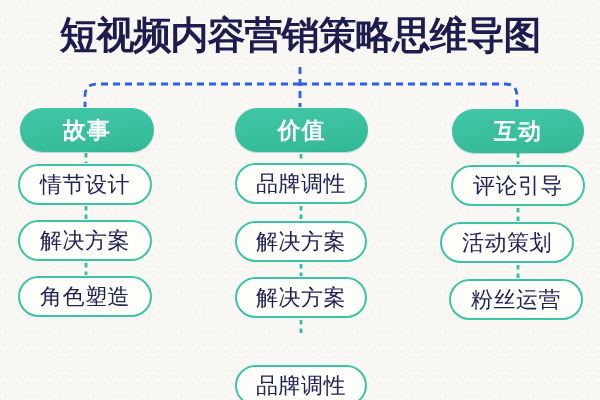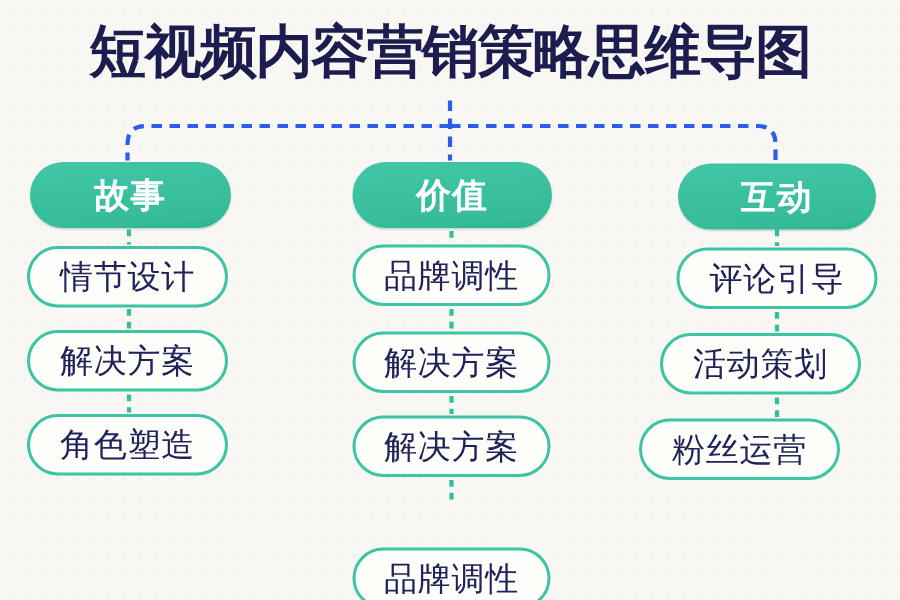--- a/index.html
+++ b/index.html
@@ -61,15 +61,15 @@
   <div class="item" style="left:18px;top:220px;width:134px;">解决方案</div>
   <div class="item" style="left:18px;top:276px;width:134px;">角色塑造</div>
 
   <div class="item" style="left:235px;top:163px;width:132px;">品牌调性</div>
   <div class="item" style="left:235px;top:221px;width:132px;">解决方案</div>
   <div class="item" style="left:235px;top:277px;width:132px;">解决方案</div>
   <div class="item" style="left:235px;top:334px;width:132px;margin-top:31px;">品牌调性</div>
 
   <div class="item" style="left:451px;top:165px;width:134px;text-align:right;">评论引导</div>
   <div class="item" style="left:440px;top:222px;width:134px;">活动策划</div>
-  <div class="item" style="left:426px;top:279px;width:134px;text-align:center;">粉丝运营</div>
+  <div class="item" style="left:449px;top:279px;width:134px;text-align:center;">粉丝运营</div>
 
 </div>
 
 </body></html>

